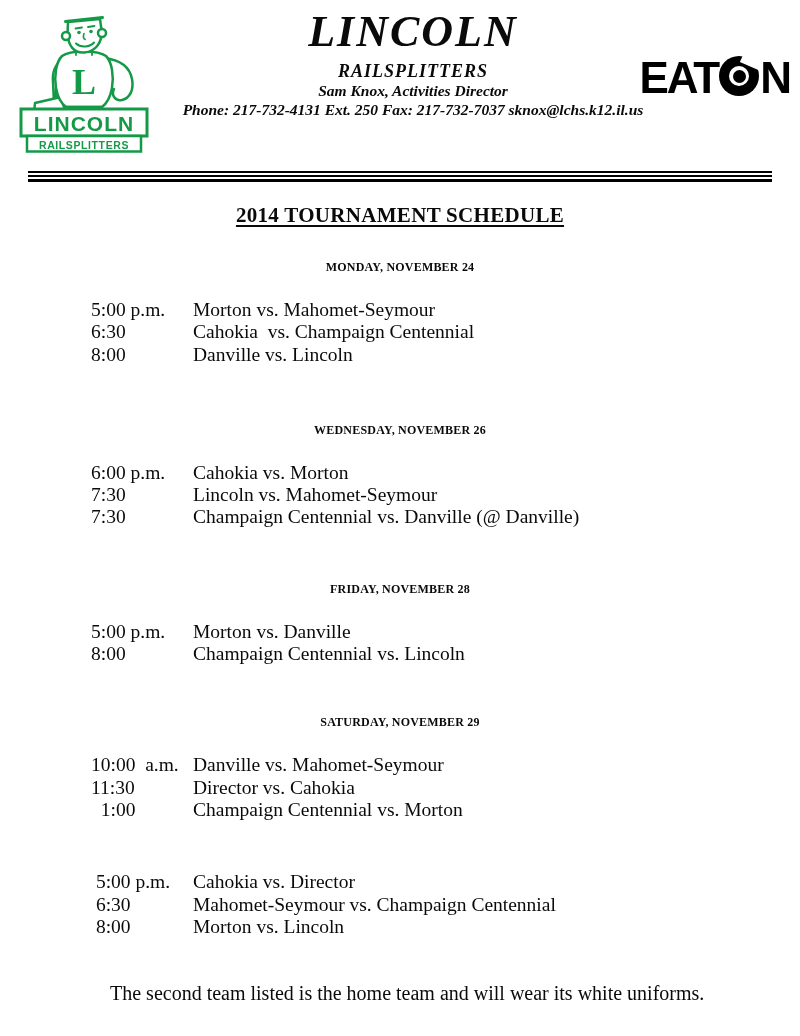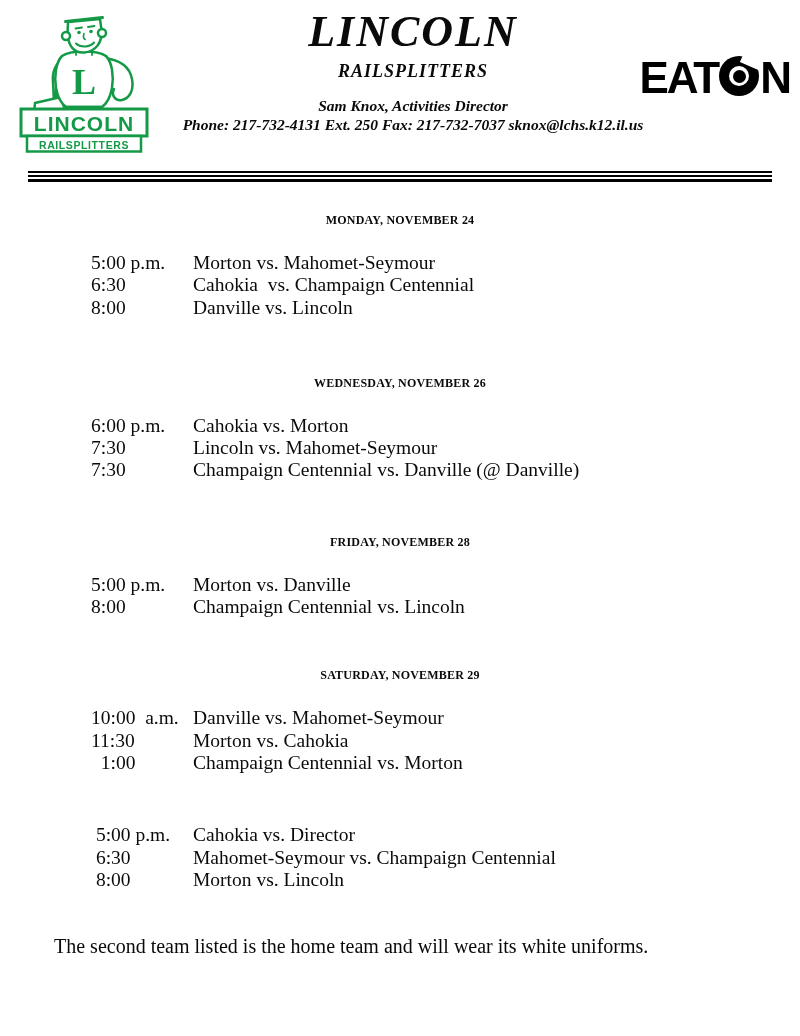--- a/index.html
+++ b/index.html
@@ -17,21 +17,21 @@
 
   .masthead { position:absolute; left:168px; top:6px; width:490px; text-align:center; }
   .school-name {
     font-style:italic; font-weight:600; font-size:44px; line-height:52px;
     letter-spacing:2px;
   }
   .team-name {
     font-style:italic; font-weight:bold; font-size:18px; line-height:22px;
     letter-spacing:1px; margin-top:2px;
   }
-  .contact { margin-top:15px; font-style:italic; font-weight:600;
+  .contact { margin-top:0; font-style:italic; font-weight:600;
     font-size:15.5px; line-height:18.5px; }
 
   .eaton {
     position:absolute; right:10px; top:56px; display:flex; align-items:flex-start;
     font-family:"Liberation Sans", sans-serif; font-weight:900;
     font-size:44px; line-height:44px; letter-spacing:-2px; color:#000;
   }
   .eaton .eaton-txt { transform:scaleY(1.02); }
   .eaton-o { position:relative; width:40px; height:40px; margin:0 1px; }
   .eaton-o .ring { position:absolute; inset:0; border-radius:50%; background:#000; }
@@ -62,21 +62,21 @@
   .day-heading {
     margin:0; text-align:center; font-size:12px; font-weight:bold; line-height:22px;
     letter-spacing:0.2px;
   }
   .games { padding-top:21px; margin-left:91px; }
   .day-section.no-day .games { padding-top:0; }
   .game-row { font-size:19.5px; line-height:22.3px; white-space:pre; }
   .game-time { display:inline-block; width:102px; white-space:pre; }
   .game-matchup { white-space:pre; }
 
-  .footer-note { margin:44px 0 0 54px; font-size:20px; line-height:23px; }
+  .footer-note { margin:44px 0 0 110px; font-size:20px; line-height:23px; }
 </style>
 </head>
 <body>
 
 <div class="page">
 
   <header class="letterhead">
 
     <div class="logo">
       <svg viewBox="0 0 132 148">
@@ -139,20 +139,21 @@
           <span class="wedge"></span>
           <span class="dot"></span>
       </span>
       <span class="eaton-txt">N</span>
     </div>
 
   </header>
 
   <div class="rule"></div>
 
+  <h1 class="doc-title">2014 TOURNAMENT SCHEDULE</h1>
 
   <main id="schedule">
   <section class="day-section">
     <h2 class="day-heading">MONDAY, NOVEMBER 24</h2>
     <div class="games">
   <div class="game-row"><span class="game-time">5:00 p.m.</span><span class="game-matchup">Morton vs. Mahomet-Seymour</span></div>
 
   <div class="game-row"><span class="game-time">6:30</span><span class="game-matchup">Cahokia  vs. Champaign Centennial</span></div>
 
   <div class="game-row"><span class="game-time">8:00</span><span class="game-matchup">Danville vs. Lincoln</span></div>
@@ -178,21 +179,21 @@
 
   <div class="game-row"><span class="game-time">8:00</span><span class="game-matchup">Champaign Centennial vs. Lincoln</span></div>
 </div>
   </section>
 
   <section class="day-section">
     <h2 class="day-heading">SATURDAY, NOVEMBER 29</h2>
     <div class="games">
   <div class="game-row"><span class="game-time">10:00  a.m.</span><span class="game-matchup">Danville vs. Mahomet-Seymour</span></div>
 
-  <div class="game-row"><span class="game-time">11:30</span><span class="game-matchup">Morton vs. Cahokia</span></div>
+  <div class="game-row"><span class="game-time">11:30</span><span class="game-matchup">Director vs. Cahokia</span></div>
 
   <div class="game-row"><span class="game-time">  1:00</span><span class="game-matchup">Champaign Centennial vs. Morton</span></div>
 </div>
   </section>
 
   <section class="day-section no-day">
 
     <div class="games">
   <div class="game-row"><span class="game-time"> 5:00 p.m.</span><span class="game-matchup">Cahokia vs. Director</span></div>
 

